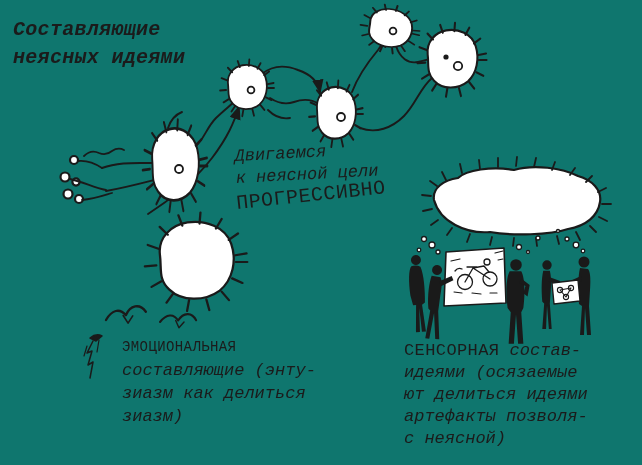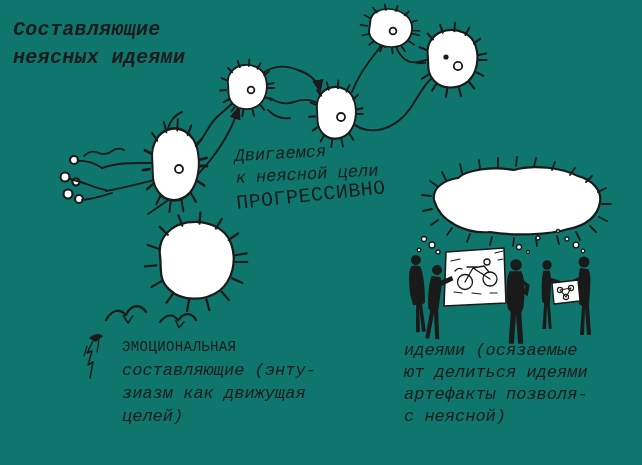--- a/index.html
+++ b/index.html
@@ -180,24 +180,25 @@
 
 <div class="txt mid">
   <div>Двигаемся</div>
   <div>к неясной цели</div>
   <div class="caps-line">ПРОГРЕССИВНО</div>
 </div>
 
 <div class="txt emo">
   <div class="caps-line">ЭМОЦИОНАЛЬНАЯ</div>
   <div>составляющие (энту-</div>
-  <div>зиазм как движущая</div>
-  <div>целей)</div>
+  <div>зиазм как делиться</div>
+  <div>зиазм)</div>
 </div>
 
 <div class="txt sen">
+  <div><span class="caps">СЕНСОРНАЯ</span><span> состав-</span></div>
   <div>идеями (осязаемые</div>
   <div>ют делиться идеями</div>
   <div>артефакты позволя-</div>
   <div>с неясной)</div>
 </div>
 
 </div>
 
 </body></html>

